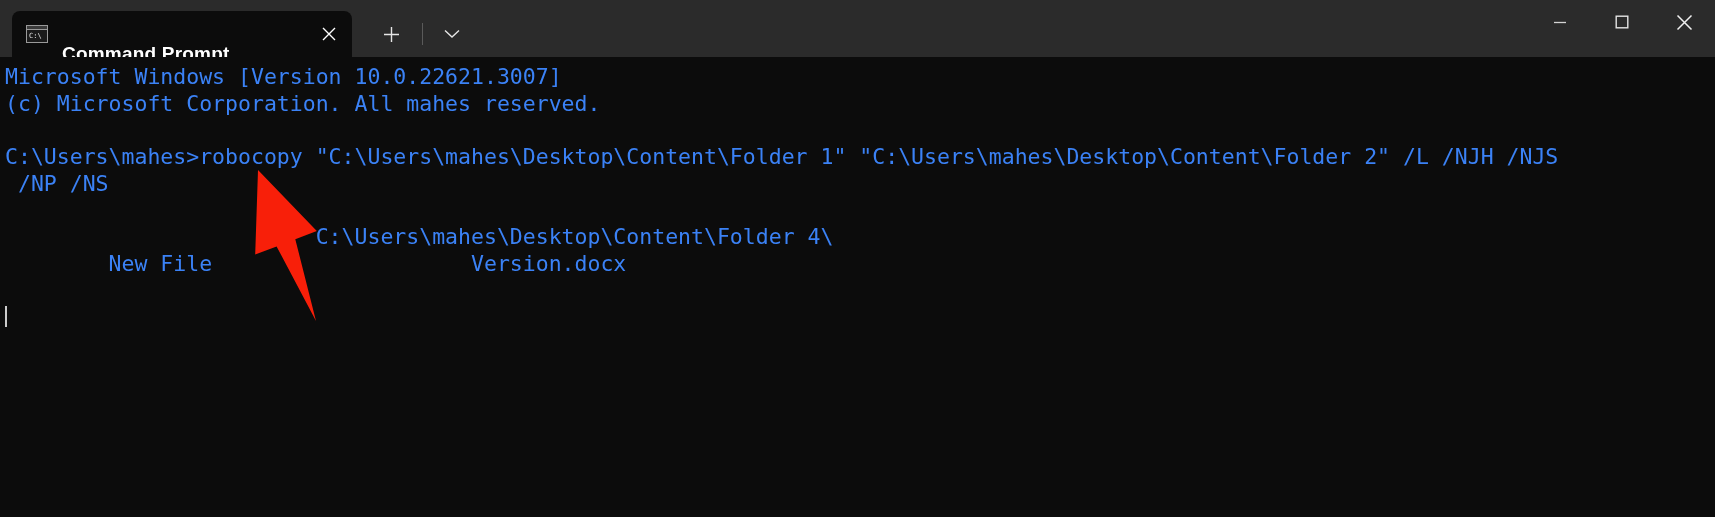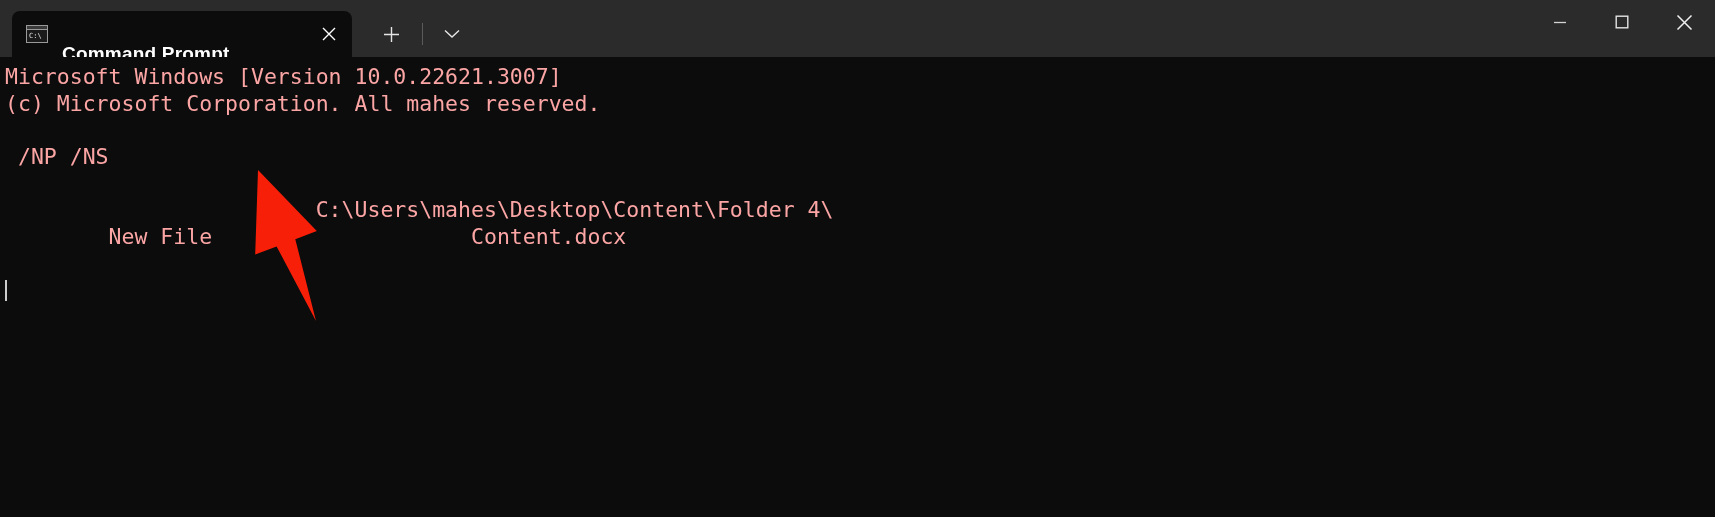--- a/index.html
+++ b/index.html
@@ -125,21 +125,21 @@
     left: 0;
     top: 57px;
     width: 1715px;
     height: 460px;
     background: #0c0c0c;
     padding: 7px 0 0 5px;
     box-sizing: border-box;
     overflow: hidden;
   }
   .term-line {
-    color: #fca5a5;
+    color: #3b82f6;
     font-family: "DejaVu Sans Mono", monospace;
     font-size: 21.5px;
     line-height: 26.7px;
     white-space: pre;
     letter-spacing: 0px;
     height: 26.7px;
   }
   .term-line.blank { color: transparent; }
   .cursor {
     display: inline-block;
@@ -216,24 +216,25 @@
         </svg>
       </div>
     </div>
 
   </div>
 
   <div class="terminal">
     <div class="term-line">Microsoft Windows [Version 10.0.22621.3007]</div>
     <div class="term-line">(c) Microsoft Corporation. All mahes reserved.</div>
     <div class="term-line blank"></div>
+    <div class="term-line">C:\Users\mahes&gt;robocopy "C:\Users\mahes\Desktop\Content\Folder 1" "C:\Users\mahes\Desktop\Content\Folder 2" /L /NJH /NJS</div>
     <div class="term-line"> /NP /NS</div>
     <div class="term-line blank"></div>
     <div class="term-line">                        C:\Users\mahes\Desktop\Content\Folder 4\</div>
-    <div class="term-line">        New File                    Content.docx</div>
+    <div class="term-line">        New File                    Version.docx</div>
     <div class="term-line blank"></div>
     <div class="term-line"><span class="cursor"></span></div>
   </div>
 
   <svg class="arrow-overlay" viewBox="0 0 1715 517">
     <polygon id="arrow-shape" points="258.0,170.0 255.2,254.6 276.6,246.4 316.0,321.0 295.3,239.2 316.8,231.0" fill="#f81f09"></polygon>
   </svg>
 
 </div>
 

